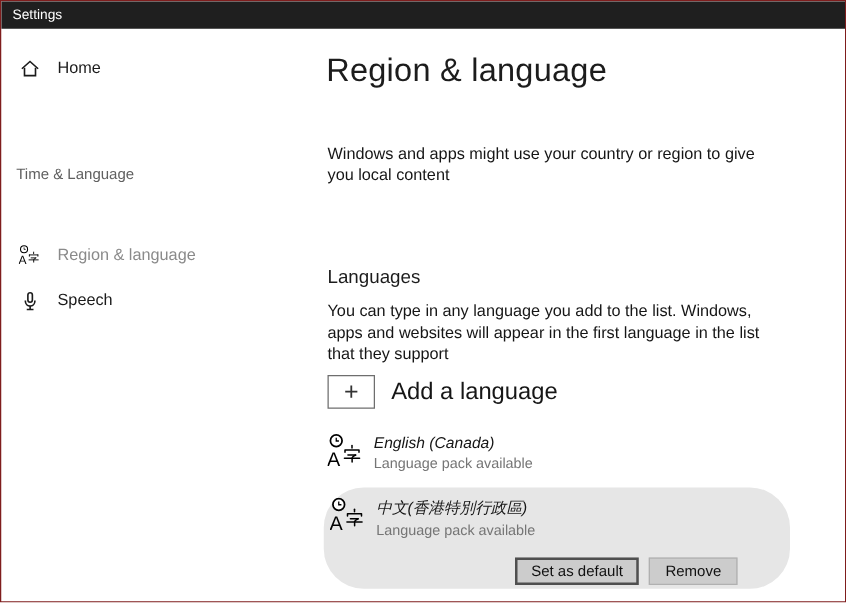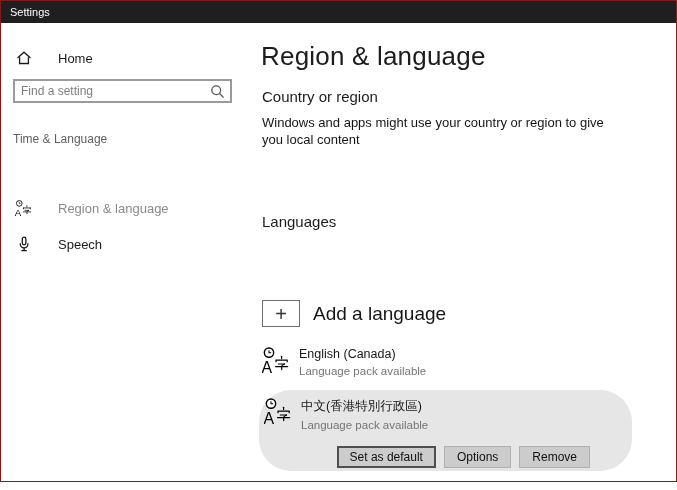--- a/index.html
+++ b/index.html
@@ -8,21 +8,21 @@
 
   .window { position:relative; width:677px; height:482px; background:#fff;
             border:1px solid #7f1d1d; overflow:hidden; }
 
   
   .titlebar { position:absolute; left:0; top:0; width:100%; height:22px;
               background:#1f1f1f; color:#fff; display:flex; align-items:center;
               padding-left:9px; font-size:11px; }
 
   
-  .nav-row { position:absolute; display:flex; align-items:center; gap:26px;
+  .nav-row { position:absolute; display:flex; align-items:flex-start; gap:14px;
              font-size:13px; color:#1b1b1b; height:24px; cursor:default; }
   .nav-row .ic { width:17px; height:17px; display:flex; align-items:center;
                  justify-content:center; flex:0 0 17px; }
   .home-row   { left:14px; top:45px; }
   .nav-date   { left:14px; top:159px; }
   .nav-region { left:14px; top:195px; color:#8a8a8a; }
   .nav-speech { left:14px; top:231px; }
 
   .searchbox { position:absolute; left:12px; top:78px; width:219px; height:24px;
                border:2px solid #9a9a9a; background:#fff; display:flex; align-items:center; }
@@ -51,21 +51,21 @@
 
   .add-row { position:absolute; left:261px; top:299px; display:flex;
              align-items:center; gap:13px; cursor:default; }
   .plus-box { width:38px; height:27px; border:1px solid #6e6e6e; display:flex;
               align-items:center; justify-content:center; font-size:20px; color:#333;
               background:#fff; line-height:1; }
   .add-label { font-size:19px; color:#161616; }
 
   .lang-row { display:flex; gap:9px; align-items:flex-start; cursor:default; }
   .lang-row1 { position:absolute; left:261px; top:346px; }
-  .lang-name   { font-size:12.5px; color:#161616; }
+  .lang-name   { font-size:12.5px; color:#161616;font-style:italic; }
   .lang-status { font-size:11.5px; color:#757575; margin-top:4px; }
 
   .selected-panel { position:absolute; left:258px; top:389px; width:373px;
                     height:81px; background:#e6e6e6;border-radius:32px; }
   .lang-row2 { position:absolute; left:5px; top:8px; }
 
   .btn-row { position:absolute; right:42px; top:56px; display:flex; gap:8px; }
   .btn { height:22px; background:#cccccc; border:1px solid #b0b0b0; font-size:12px;
          padding:0 12px; color:#111; font-family:inherit; cursor:default; }
   .btn-default { border:2px solid #4f4f4f; padding:0 11px; }
@@ -102,29 +102,20 @@
   <div class="nav-row home-row">
     <span class="ic">
       <svg width="16" height="16" viewBox="0 0 16 16" fill="none" stroke="#1b1b1b" stroke-width="1.3">
         <path d="M1.5 8 L8 2.2 L14.5 8"></path>
         <path d="M3.6 7.2 V13.5 H12.4 V7.2"></path>
       </svg>
     </span>
     <span>Home</span>
   </div>
 
-  <div class="searchbox">
-    <input placeholder="Find a setting" style="">
-    <span class="search-btn">
-      <svg width="15" height="15" viewBox="0 0 15 15" fill="none" stroke="#555" stroke-width="1.3">
-        <circle cx="6.2" cy="6.2" r="4.4"></circle>
-        <path d="M9.5 9.5 L13.6 13.6"></path>
-      </svg>
-    </span>
-  </div>
 
   <div class="section-label">Time &amp; Language</div>
 
 
   <div class="nav-row nav-region">
     <span class="ic">
       <svg width="17" height="17" viewBox="0 0 30 30">
         <use href="#lang-glyph"></use>
       </svg>
     </span>
@@ -138,25 +129,25 @@
         <path d="M4.3 7.3 V8 a3.8 3.8 0 0 0 7.6 0 V7.3"></path>
         <path d="M8.1 11.8 V14.2"></path>
         <path d="M5.4 14.6 H10.8"></path>
       </svg>
     </span>
     <span>Speech</span>
   </div>
 
   <div class="page-title">Region &amp; language</div>
 
-  <div class="sec-heading country-heading">Country or region</div>
   <div class="desc country-desc">Windows and apps might use your country or region to give you local content</div>
 
 
   <div class="sec-heading languages-heading">Languages</div>
+  <div class="desc languages-desc">You can type in any language you add to the list. Windows, apps and websites will appear in the first language in the list that they support</div>
 
   <div class="add-row">
     <span class="plus-box">+</span>
     <span class="add-label">Add a language</span>
   </div>
 
   <div class="lang-row lang-row1">
     <span>
       <svg width="28" height="28" viewBox="0 0 30 30">
           <use href="#lang-glyph"></use>
@@ -175,18 +166,17 @@
             <use href="#lang-glyph"></use>
           </svg>
       </span>
       <span>
         <div class="lang-name">中文(香港特別行政區)</div>
         <div class="lang-status">Language pack available</div>
       </span>
     </div>
     <div class="btn-row">
       <button class="btn btn-default">Set as default</button>
-      <button class="btn">Options</button>
       <button class="btn">Remove</button>
     </div>
   </div>
 
 </div>
 
 </body></html>

